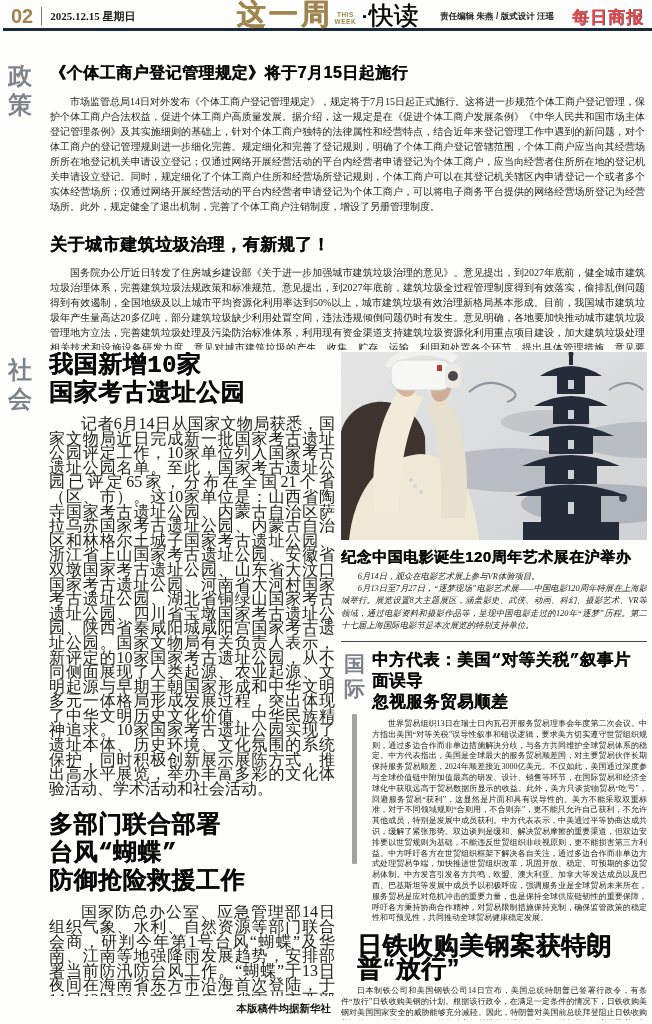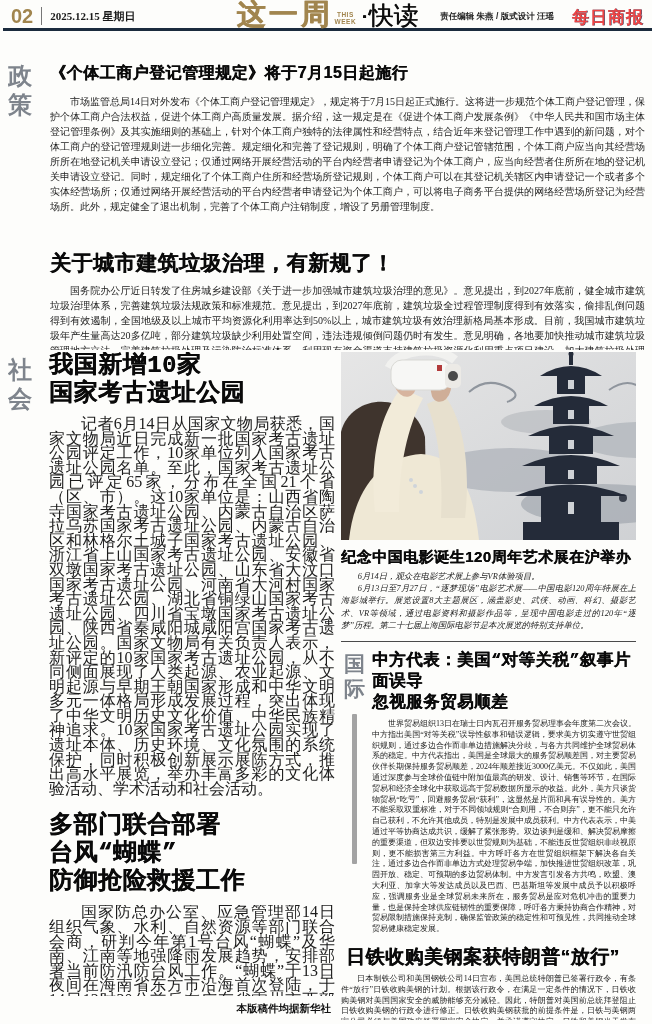--- a/index.html
+++ b/index.html
@@ -36,46 +36,46 @@
   .vbar { width:5px; background:#a3a3a3; border-radius:1px; }
   .body-txt { text-align:justify; text-indent:2em; color:#1c1c1c; font-family:"Liberation Serif", serif; }
   .headline { font-weight:900; color:#0a0a0a; letter-spacing:0.5px; text-shadow:0.4px 0 #0a0a0a; }
   .pre { white-space:pre-line;font-family:Liberation Mono, monospace; }
   
   .policy { position:absolute; top:38px; left:8px; right:7px; height:312px; display:flex; overflow:hidden; }
   .gutter { width:38px; flex:none; display:flex; align-items:flex-start; padding-top:24px;gap:23px; }
   .gutter .vbar { margin-top:14px; }
   .policy-content { flex:1; padding:22px 0 0 4px; }
   .h-xl { font-size:16px; line-height:26px; margin:0 0 8px 0; }
-  .h-l2 { font-size:21px; line-height:25px; margin:36px 0 8px 0; }
+  .h-l2 { font-size:17px; line-height:25px; margin:18px 0 8px 0; }
   .body-sm { font-size:10px; line-height:15px; }
   
   .society { position:absolute; top:352px; left:8px; width:327px; height:666px; display:flex; overflow:hidden; }
   .society .gutter { padding-top:4px; }
   .society-content { flex:1; padding-left:3px; display:flex; flex-direction:column; height:100%; box-sizing:border-box; }
   .h-col { font-size:24px; line-height:28px; margin:0; }
   .body-md { font-size:16px; line-height:14.6px; margin-top:9px; }
   .typhoon-title { margin-top:16px; }
   .typhoon-body { flex:1; overflow:hidden; }
   .credit { text-align:right; font-size:10.5px; font-weight:bold; font-family:"Liberation Serif", serif; padding:6px 4px 2px 0; }
   
-  .rightcol { position:absolute; top:352px; left:341px; right:16px; height:668px; overflow:hidden; }
+  .rightcol { position:absolute; top:352px; left:341px; right:5px; height:668px; overflow:hidden; }
   .photo { width:100%; height:188px; background:#d8d9db; overflow:hidden; }
   .caption-title { font-size:15px; line-height:18px; margin:8px 0 5px 0; }
   .caption-text { font-size:8.4px; line-height:12.2px; font-style:italic; color:#222;
                   font-family:"Liberation Serif", serif; text-align:justify; text-indent:2em; }
   .rule { border-top:1.5px solid #4a4a4a; margin:9px 0 8px 0; }
   .intl-row { display:flex; }
   .intl-gutter { width:27px; flex:none; display:flex; flex-direction:column; align-items:center; padding-top:2px; }
   .intl-gutter .vlabel { font-size:21px; line-height:25px; }
   .intl-gutter .vbar { margin-top:12px; height:150px; }
   .intl-content { flex:1; padding-left:4px; }
   .h-int1 { font-size:16.5px; line-height:21px; margin:0 0 6px 0; }
   .body-xs { font-size:8px; line-height:10.8px; }
-  .h-int2 { font-size:19px; line-height:23px; margin:10px 0 6px 5px; }
+  .h-int2 { font-size:25px; line-height:23px; margin:10px 0 6px 16px; }
 </style>
 </head>
 <body>
 
 <div id="page">
 
   <div class="header">
     <span class="page-num">02</span>
     <span class="hdr-divider"></span>
     <span class="hdr-date">2025.12.15 星期日</span>

